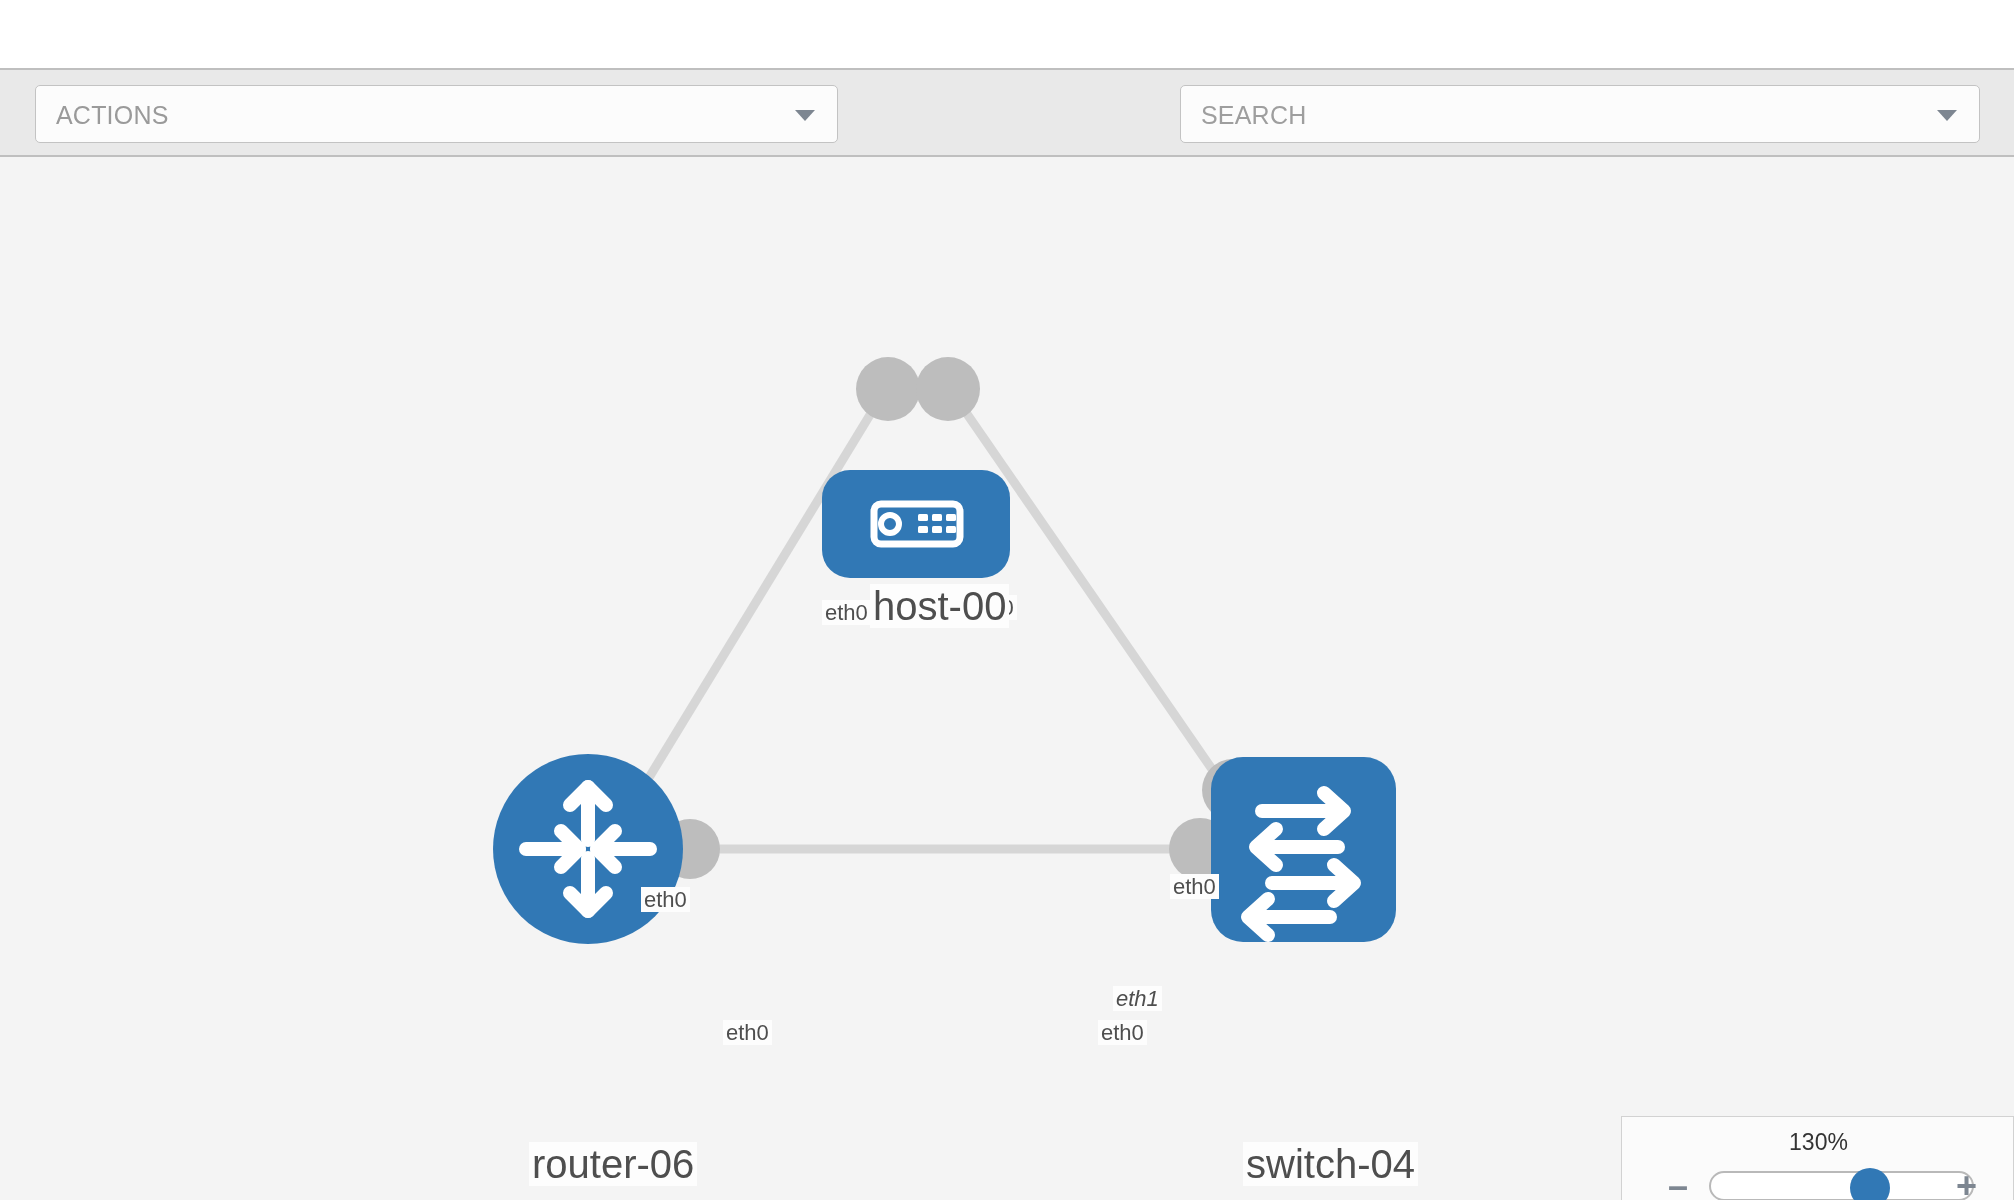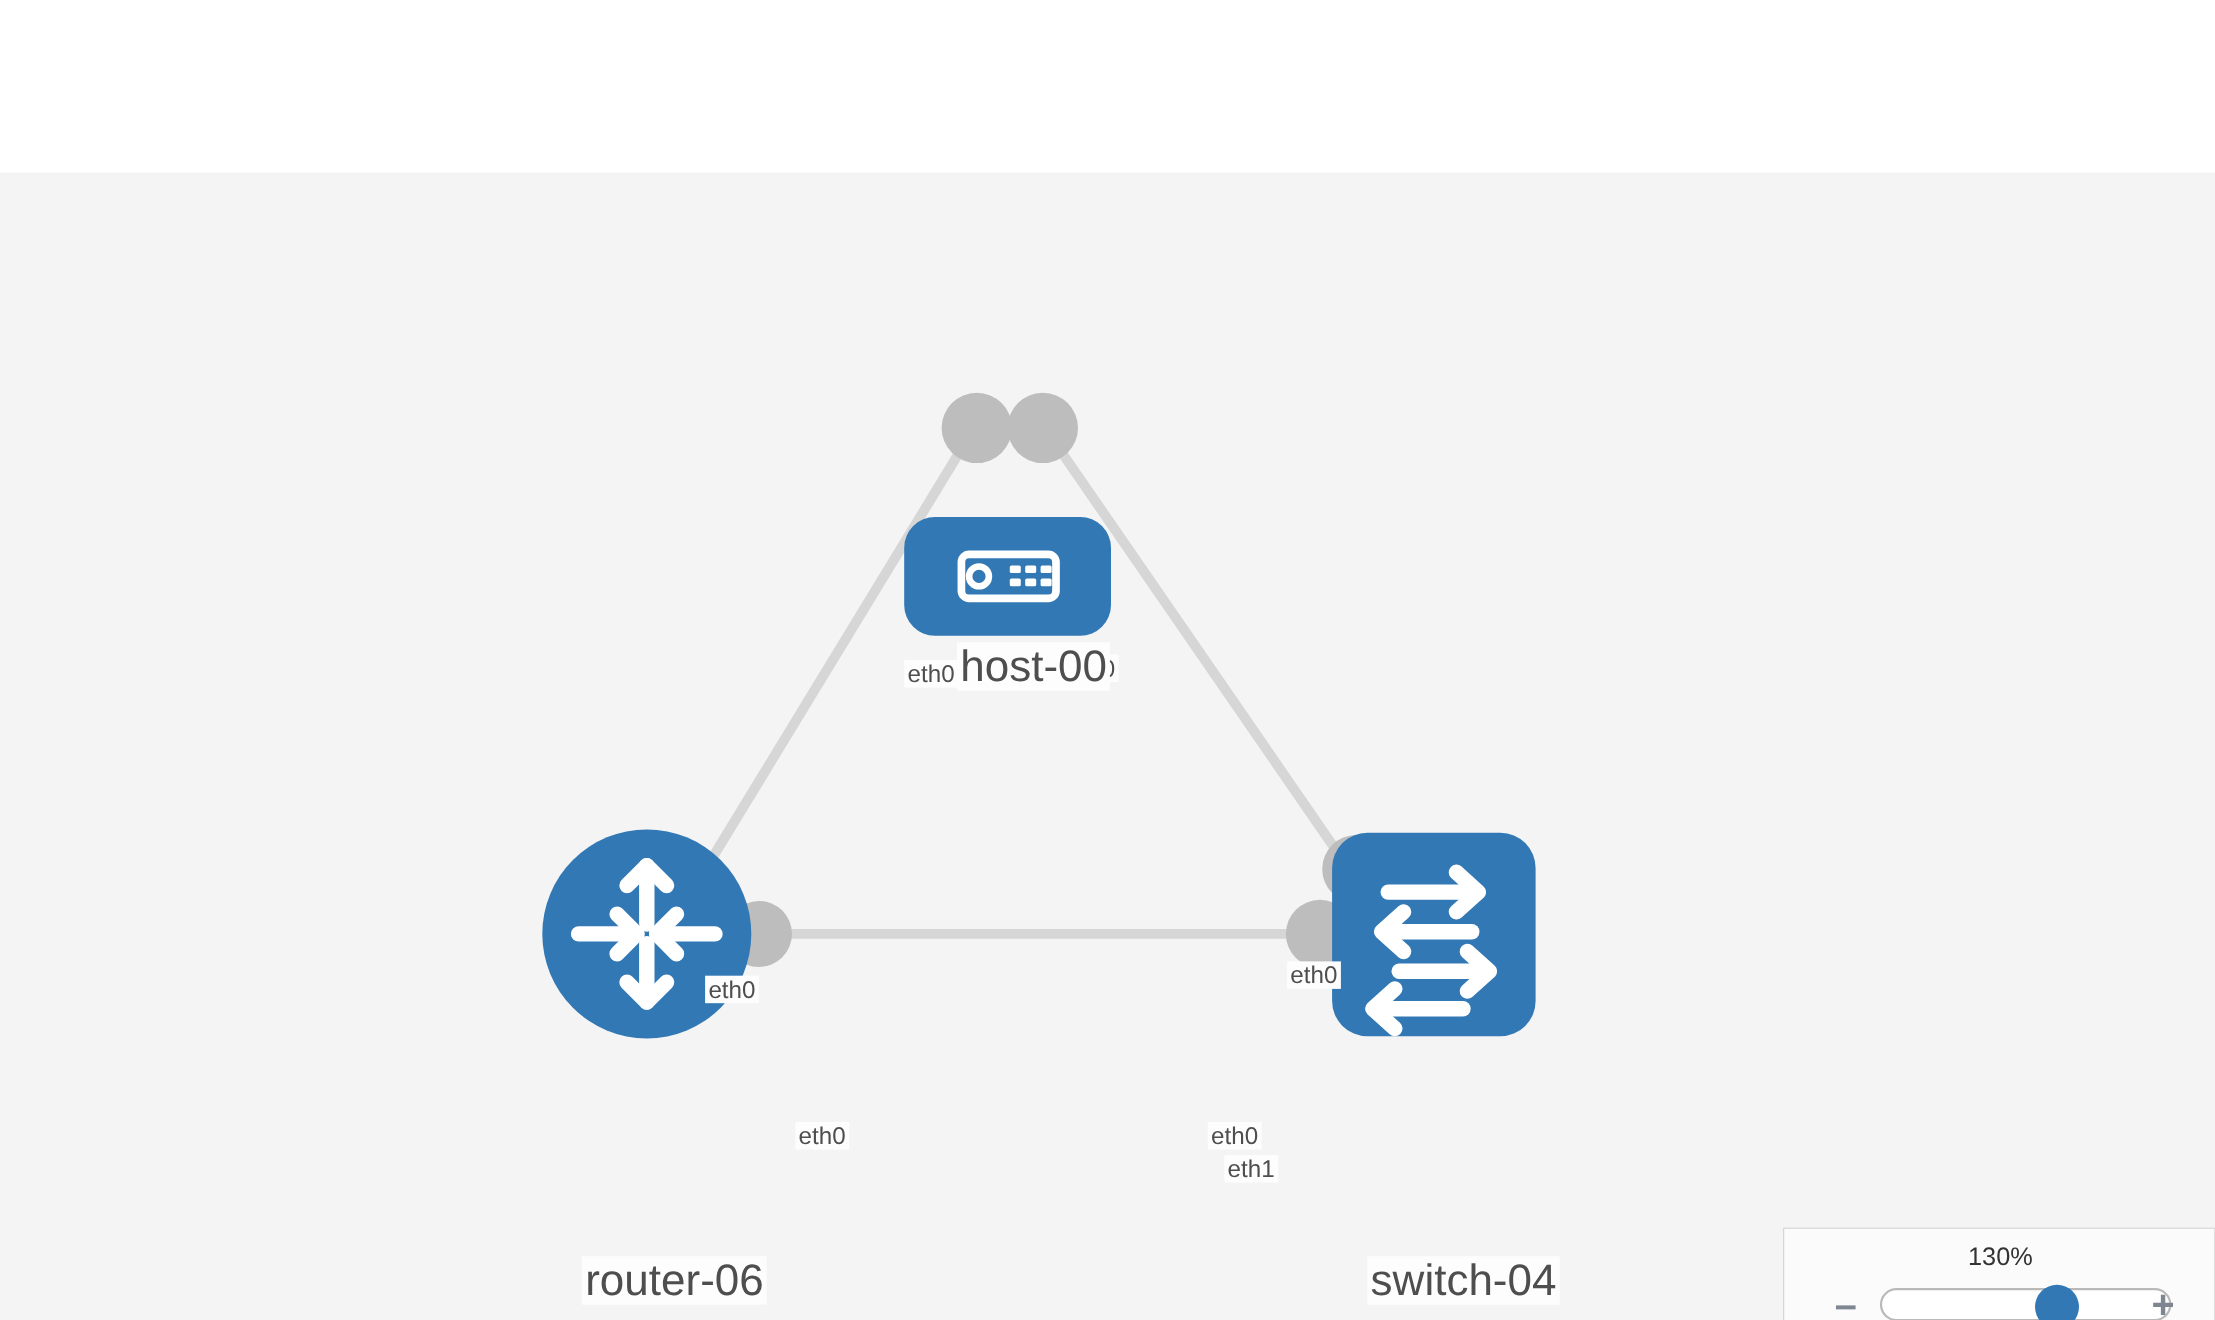--- a/index.html
+++ b/index.html
@@ -152,20 +152,44 @@
     width: 40px; height: 40px; border-radius: 50%;
     background: #3178b5; cursor: pointer;
   }
 </style>
 </head>
 <body>
 
 <div id="app">
 
 
+  <div class="toolbar">
+
+    <div class="actions-select">
+      <span class="label">ACTIONS</span>
+      <span class="caret"></span>
+    </div>
+
+    <div class="tool-icon wrench">
+      <svg viewBox="0 0 24 24" aria-hidden="true">
+        <path fill="#7d8691" d="M20.2 4.6a5.6 5.6 0 0 0-6.6 6.7L3.6 21.3a1.6 1.6 0 0 0 0 2.2l.2-.2 1 1a1.5 1.5 0 0 0 2.1 0l10-10a5.6 5.6 0 0 0 6.7-6.6l-3.2 3.2-2.7-.6-.6-2.7 3.1-3zM6 21.6a1.2 1.2 0 1 1 0-2.4 1.2 1.2 0 0 1 0 2.4z"></path>
+      </svg>
+    </div>
+
+    <div class="tool-icon key">
+      <svg viewBox="0 0 24 24" aria-hidden="true">
+        <path fill="#7d8691" d="M8.6 2.4a5.6 5.6 0 0 0-3.3 9.8l-.2.2a.9.9 0 0 0 0 1.3l.6.6a.9.9 0 0 0 1.3 0l6.3 6.3 1.5-1.5-1.3-1.3 1.4-1.4 1.3 1.3 1.5-1.5-1.3-1.3 2.1-2.1-1.3-1.3-6-6A5.6 5.6 0 0 0 8.6 2.4zm-1 2.9a2.3 2.3 0 1 1 0 4.6 2.3 2.3 0 0 1 0-4.6z"></path>
+      </svg>
+    </div>
+
+    <div class="search-box">
+      <span class="ph">SEARCH</span>
+      <span class="caret"></span>
+    </div>
+  </div>
 
   <div class="canvas">
 
     <svg class="graph" viewBox="0 0 2014 1043">
 
       <g>
         <line x1="890" y1="225" x2="625" y2="660" stroke="#d6d6d6" stroke-width="9"></line>
         <line x1="945" y1="225" x2="1245" y2="660" stroke="#d6d6d6" stroke-width="9"></line>
         <line x1="660" y1="692" x2="1230" y2="692" stroke="#d6d6d6" stroke-width="9"></line>
       </g>
@@ -230,21 +254,21 @@
         </g>
       </g>
     </svg>
 
     <div class="lbl port" style="left:822px;  top:443px;">eth0</div>
     <div class="lbl port" style="left:968px;  top:438px;">eth0</div>
     <div class="lbl port" style="left:641px;  top:730px;">eth0</div>
     <div class="lbl port" style="left:1170px; top:717px;">eth0</div>
     <div class="lbl port" style="left:723px;  top:863px;">eth0</div>
     <div class="lbl port" style="left:1098px; top:863px;">eth0</div>
-    <div class="lbl port" style="left:1113px; top:893px;">eth1</div>
+    <div class="lbl port" style="left:1113px; top:829px;font-style:italic;">eth1</div>
 
     <div class="lbl node-name" style="left:870px;  top:427px;">host-00</div>
     <div class="lbl node-name" style="left:529px;  top:985px;">router-06</div>
     <div class="lbl node-name" style="left:1243px; top:985px;">switch-04</div>
   </div>
 
   <div class="zoom-panel">
     <div class="zoom-value">130%</div>
     <div class="zoom-minus">–</div>
     <div class="zoom-track">

